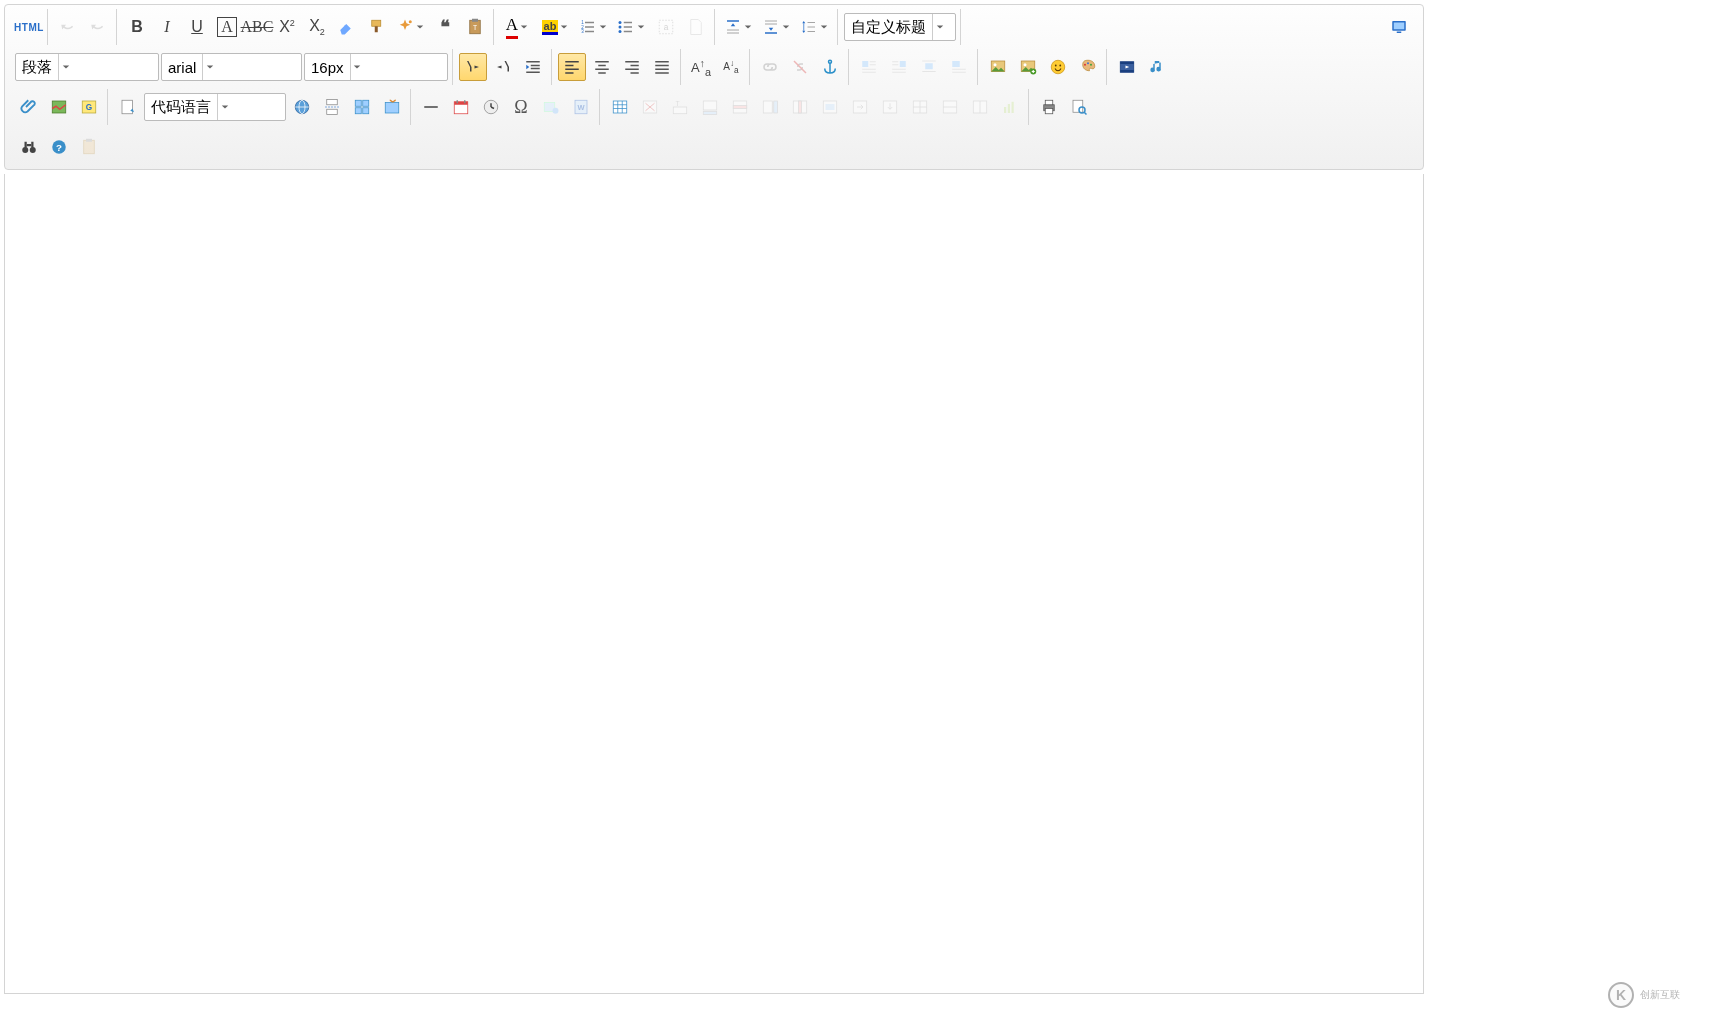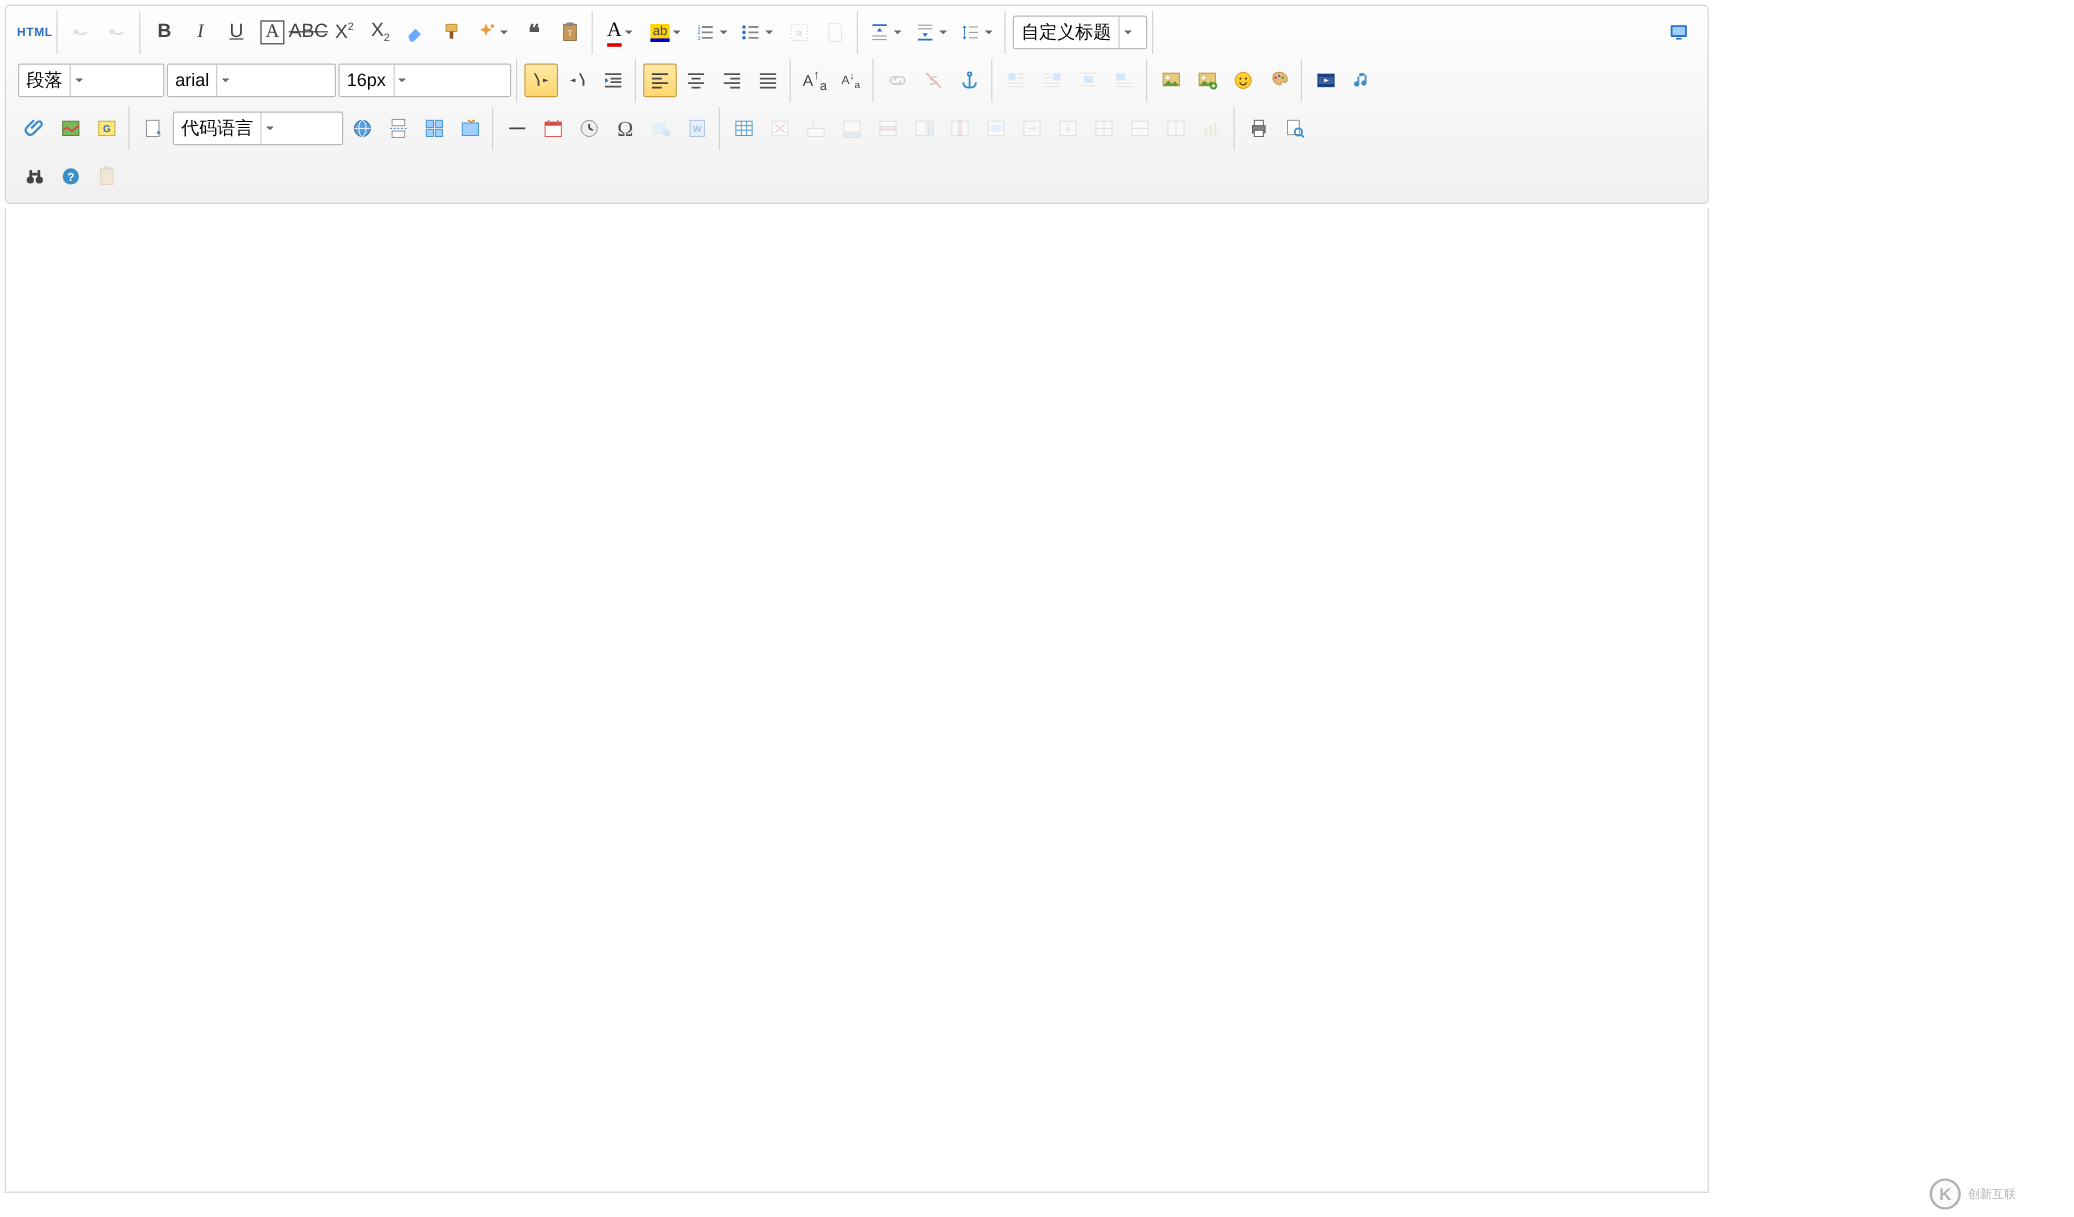--- a/index.html
+++ b/index.html
@@ -144,21 +144,21 @@
         <div class="tb-btn">
             <i style="font-family:serif">I</i>
           </div>
         <div class="tb-btn">
             <u>U</u>
           </div>
         <div class="tb-btn">
             <span style="border:1px solid #444;padding:0 3px;font-family:serif">A</span>
           </div>
         <div class="tb-btn">
-            <span style="text-decoration:line-through;font-family:Liberation Sans, sans-serif">ABC</span>
+            <span style="text-decoration:line-through;font-family:Liberation Serif, serif">ABC</span>
           </div>
         <div class="tb-btn">
             <span>X<sup style="font-size:9px">2</sup></span>
           </div>
         <div class="tb-btn">
             <span>X<sub style="font-size:9px">2</sub></span>
           </div>
         <div class="tb-btn">
             <svg class="icon-svg" viewBox="0 0 24 24">
               <path fill="#6fa8ff" d="M3 16l8-8 6 6-8 8H5z"></path>
@@ -196,21 +196,21 @@
       <div class="toolbar-group">
         <div class="tb-btn wider">
             <span style="font-family:serif;font-size:17px;color:#000;border-bottom:3px solid #d00;padding-bottom:1px">A</span>
             <span class="dd-arrow">
               <svg viewBox="0 0 10 10">
                 <path d="M1 3l4 4 4-4z"></path>
               </svg>
             </span>
           </div>
         <div class="tb-btn wider">
-            <span style="background:#ffd200;padding:0 2px;font-size:11px;border-bottom:3px solid #00c;font-weight:normal">ab</span>
+            <span style="background:#ffd200;padding:0 2px;font-size:11px;border-bottom:3px solid #00c;font-weight:bold">ab</span>
             <span class="dd-arrow">
               <svg viewBox="0 0 10 10">
                 <path d="M1 3l4 4 4-4z"></path>
               </svg>
             </span>
           </div>
         <div class="tb-btn wider">
             <svg class="icon-svg" viewBox="0 0 24 24">
               <text x="3" y="8" font-size="6" fill="#2a6fc9">1</text>
               <text x="3" y="14" font-size="6" fill="#2a6fc9">2</text>
@@ -310,21 +310,21 @@
               <rect x="3" y="4" width="18" height="13" rx="1" fill="#2a6fc9"></rect>
               <rect x="5" y="6" width="14" height="9" fill="#9fcfff"></rect>
               <rect x="9" y="18" width="6" height="2" fill="#2a6fc9"></rect>
             </svg>
           </div>
       </div>
     </div>
 
     <div class="toolbar-row">
       <div class="toolbar-group">
-        <div class="tb-select" style="width:122px">
+        <div class="tb-select" style="width:144px">
             <span>段落</span>
             <span class="arrow">
               <svg viewBox="0 0 10 10">
                 <path fill="#666" d="M1 3l4 4 4-4z"></path>
               </svg>
             </span>
           </div>
         <div class="tb-select" style="width:141px">
             <span>arial</span>
             <span class="arrow">

